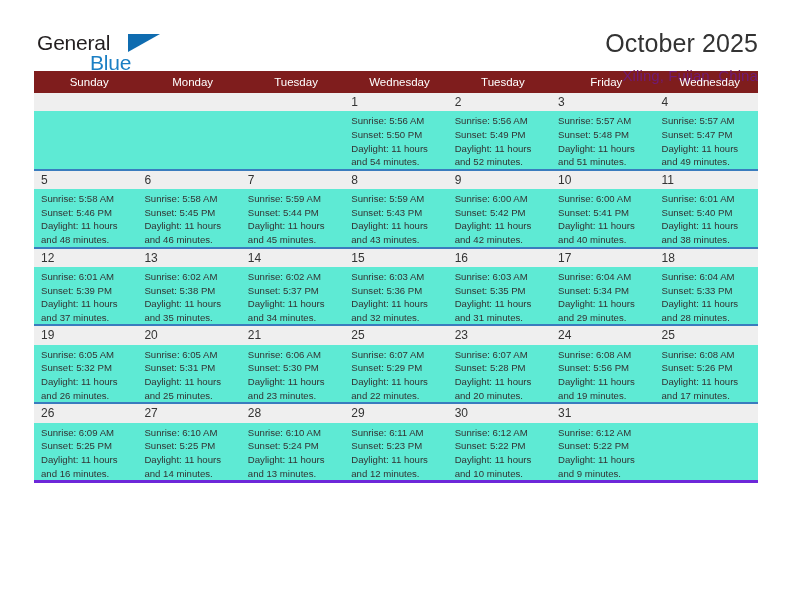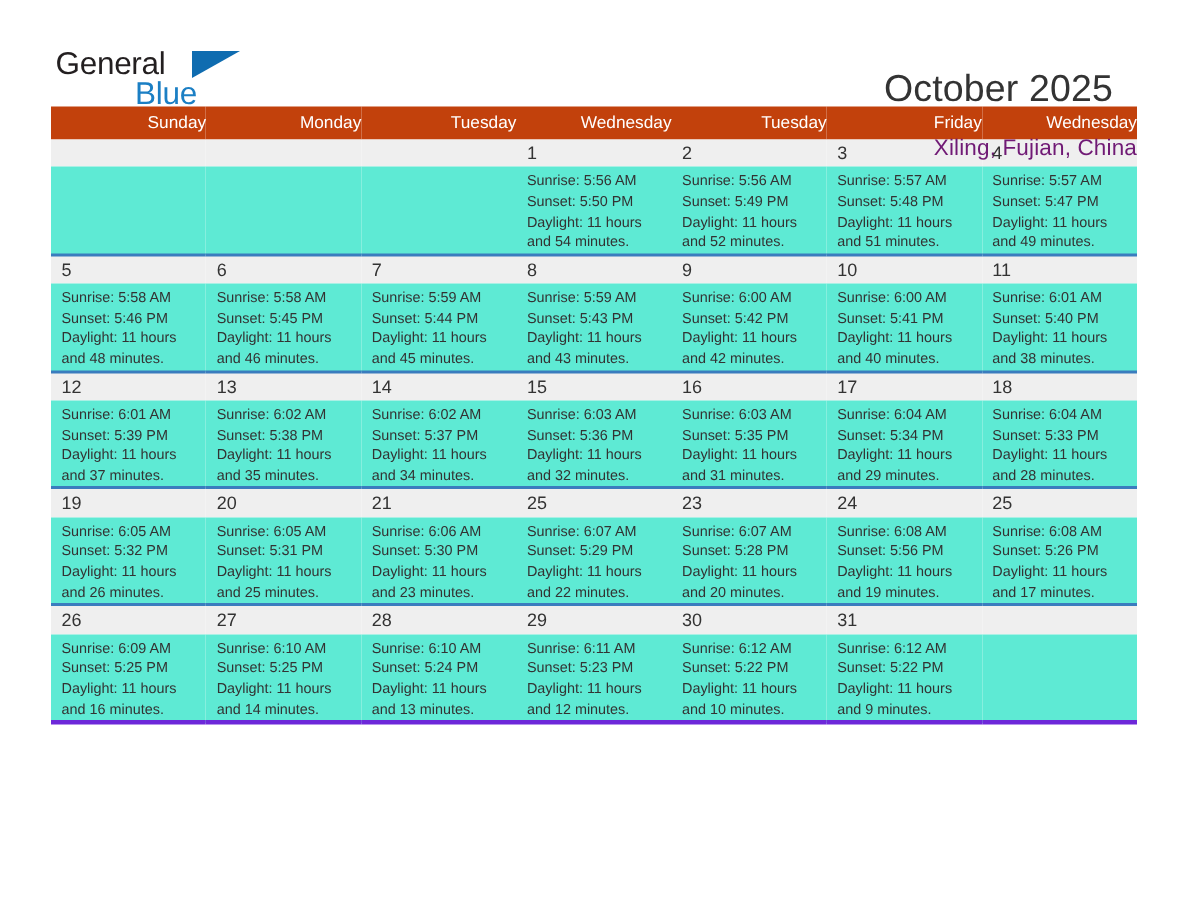--- a/index.html
+++ b/index.html
@@ -67,42 +67,42 @@
   }
   .title-block {
     text-align: right;
     padding-top: 0px;
   }
   .cal-title {
     font-size: 25px;
     color: #333333;
     line-height: 1.1;
     font-weight: normal;
-    margin: 16px;
+    margin: 0;
     letter-spacing: 0.1px;
   }
   .cal-subtitle {
     font-size: 15px;
     color: #701a75;
     margin-top: 9px;
     letter-spacing: 0.1px;
   }
 
   
   .calendar {
     width: 724px;
     border-collapse: collapse;
     table-layout: fixed;
   }
   .calendar th {
-    background: #c2410c;
+    background: #7f1d1d;
     color: #ffffff;
     font-size: 11.5px;
     font-weight: normal;
-    text-align: right;
+    text-align: center;
     padding: 5px 0 5px 7px;
     height: 20px;
     box-sizing: border-box;
     border: none;
   }
   .daynum-row td {
     background: #efefef;
     font-size: 12px;
     color: #333333;
     padding: 2px 0 2px 7px;

